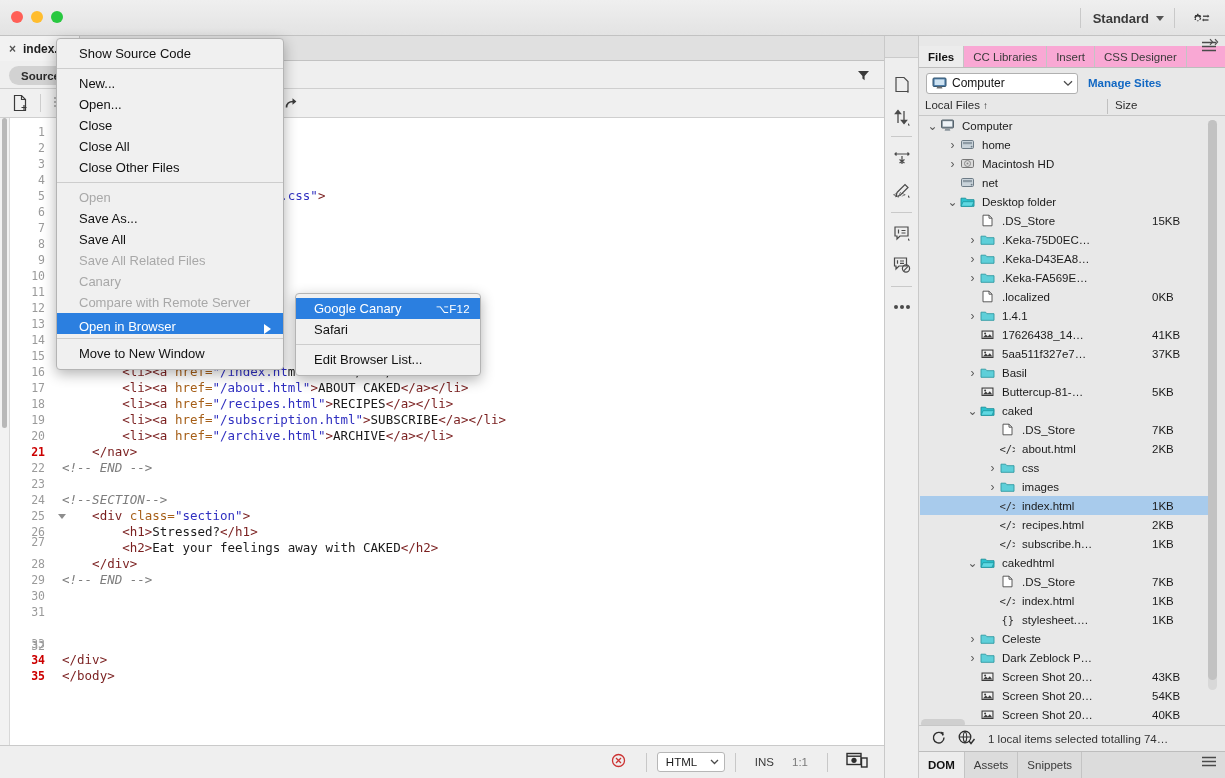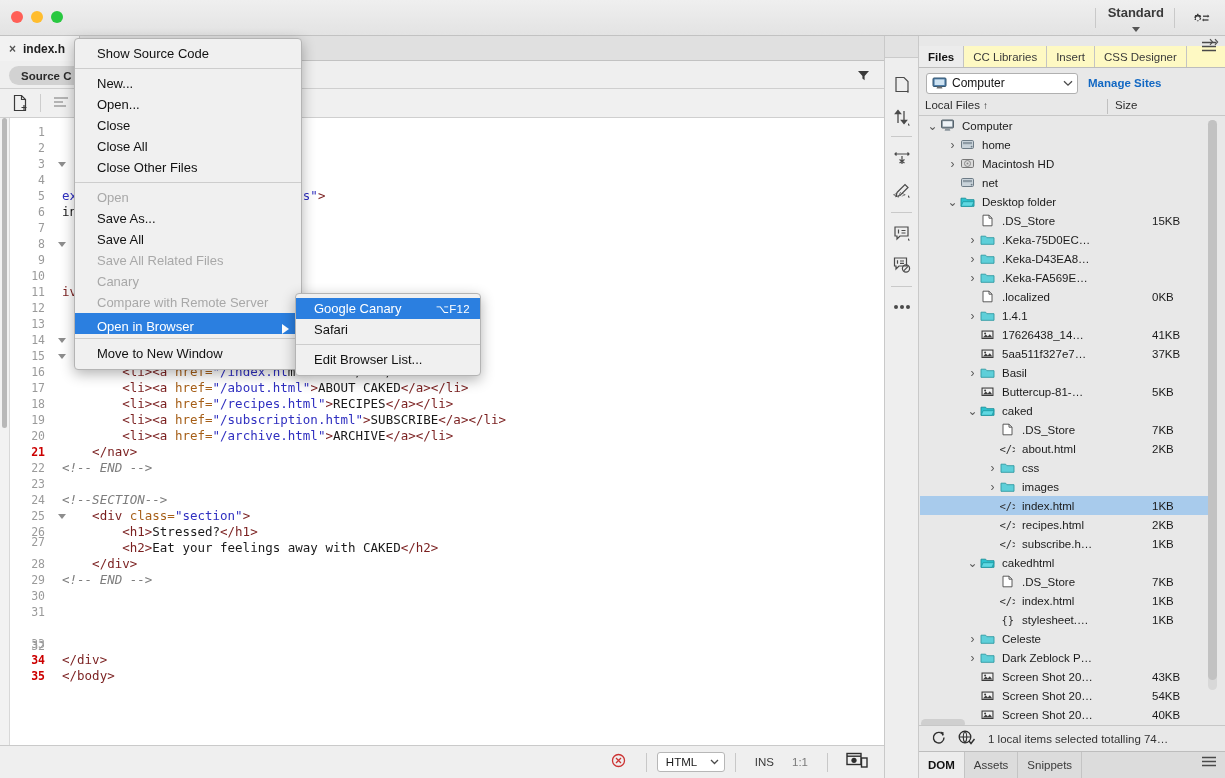--- a/index.html
+++ b/index.html
@@ -24,21 +24,20 @@
   .dot.red { background: #ff5f57; }
   .dot.yellow { background: #ffbd2e; }
   .dot.green { background: #28c840; }
 
   .tb-right { position: absolute; right: 0; top: 0; height: 36px; display: flex; align-items: center; }
   .tb-sep { width: 1px; height: 20px; background: #c9c9c9; margin: 0 2px; }
   .workspace-btn {
     display: flex; align-items: center; gap: 7px;
     padding: 4px 8px 4px 10px; font-size: 13px; font-weight: bold; color: #3b3b3b;
     cursor: default;
-    flex-direction: column;
   }
   .caret-down {
     width: 0; height: 0; border-left: 4px solid transparent; border-right: 4px solid transparent;
     border-top: 5px solid #555;
   }
   .gear-sync { padding: 0 14px 0 12px; display: flex; align-items: center; }
 
   
   .doc-tabbar {
     position: absolute; left: 0; top: 36px; width: 884px; height: 25px;
@@ -144,21 +143,21 @@
   .vr-div { position: absolute; left: 6px; width: 21px; height: 1px; background: #c9c9c9; }
 
   
   .rpanel {
     position: absolute; left: 919px; top: 36px; width: 306px; height: 742px;
     background: #e8e8e8;
   }
   .rp-collapse { position:absolute; right:4px; top:2px; font-size:10px; color:#555; }
   .rp-tabs {
     position: absolute; left: 0; top: 10px; width: 306px; height: 22px;
-    background: #fef9c3; border-bottom: 1px solid #bdbdbd;
+    background: #f9a8d4; border-bottom: 1px solid #bdbdbd;
     display: flex; align-items: stretch;
   }
   .rp-tab {
     display: flex; align-items: center; padding: 0 9px;
     font-size: 11.5px; color: #3a3a3a;
     border-right: 1px solid #c4c4c4;
   }
   .rp-tab.active { background: #ececec; color: #111; font-weight: bold; }
   .rp-burger { position: absolute; right: 8px; top: 5px; }
 
@@ -223,21 +222,21 @@
     display: flex; align-items: stretch;
   }
   .bt-tab {
     display: flex; align-items: center; padding: 0 9px; font-size: 11.5px; color: #3a3a3a;
     border-right: 1px solid #c4c4c4;
   }
   .bt-tab.active { background: #ececec; color: #111; font-weight: bold; }
 
   
   .ctxmenu {
-    position: absolute; left: 74px; top: 38px; width: 228px;
+    position: absolute; left: 56px; top: 38px; width: 228px;
     background: #f0f0f0; border: 1px solid #b4b4b4; border-radius: 4px;
     box-shadow: 0 4px 14px rgba(0,0,0,0.30);
     padding: 4px 0 5px 0; z-index: 50;
   }
   .mi {
     height: 21px; display: flex; align-items: center;
     padding-left: 22px; font-size: 13px; color: #111;
   }
   .mi.dis { color: #a8a8a8; }
   .mi.hl { background: #2b7fe0; color: #fff; align-items: flex-end; }

